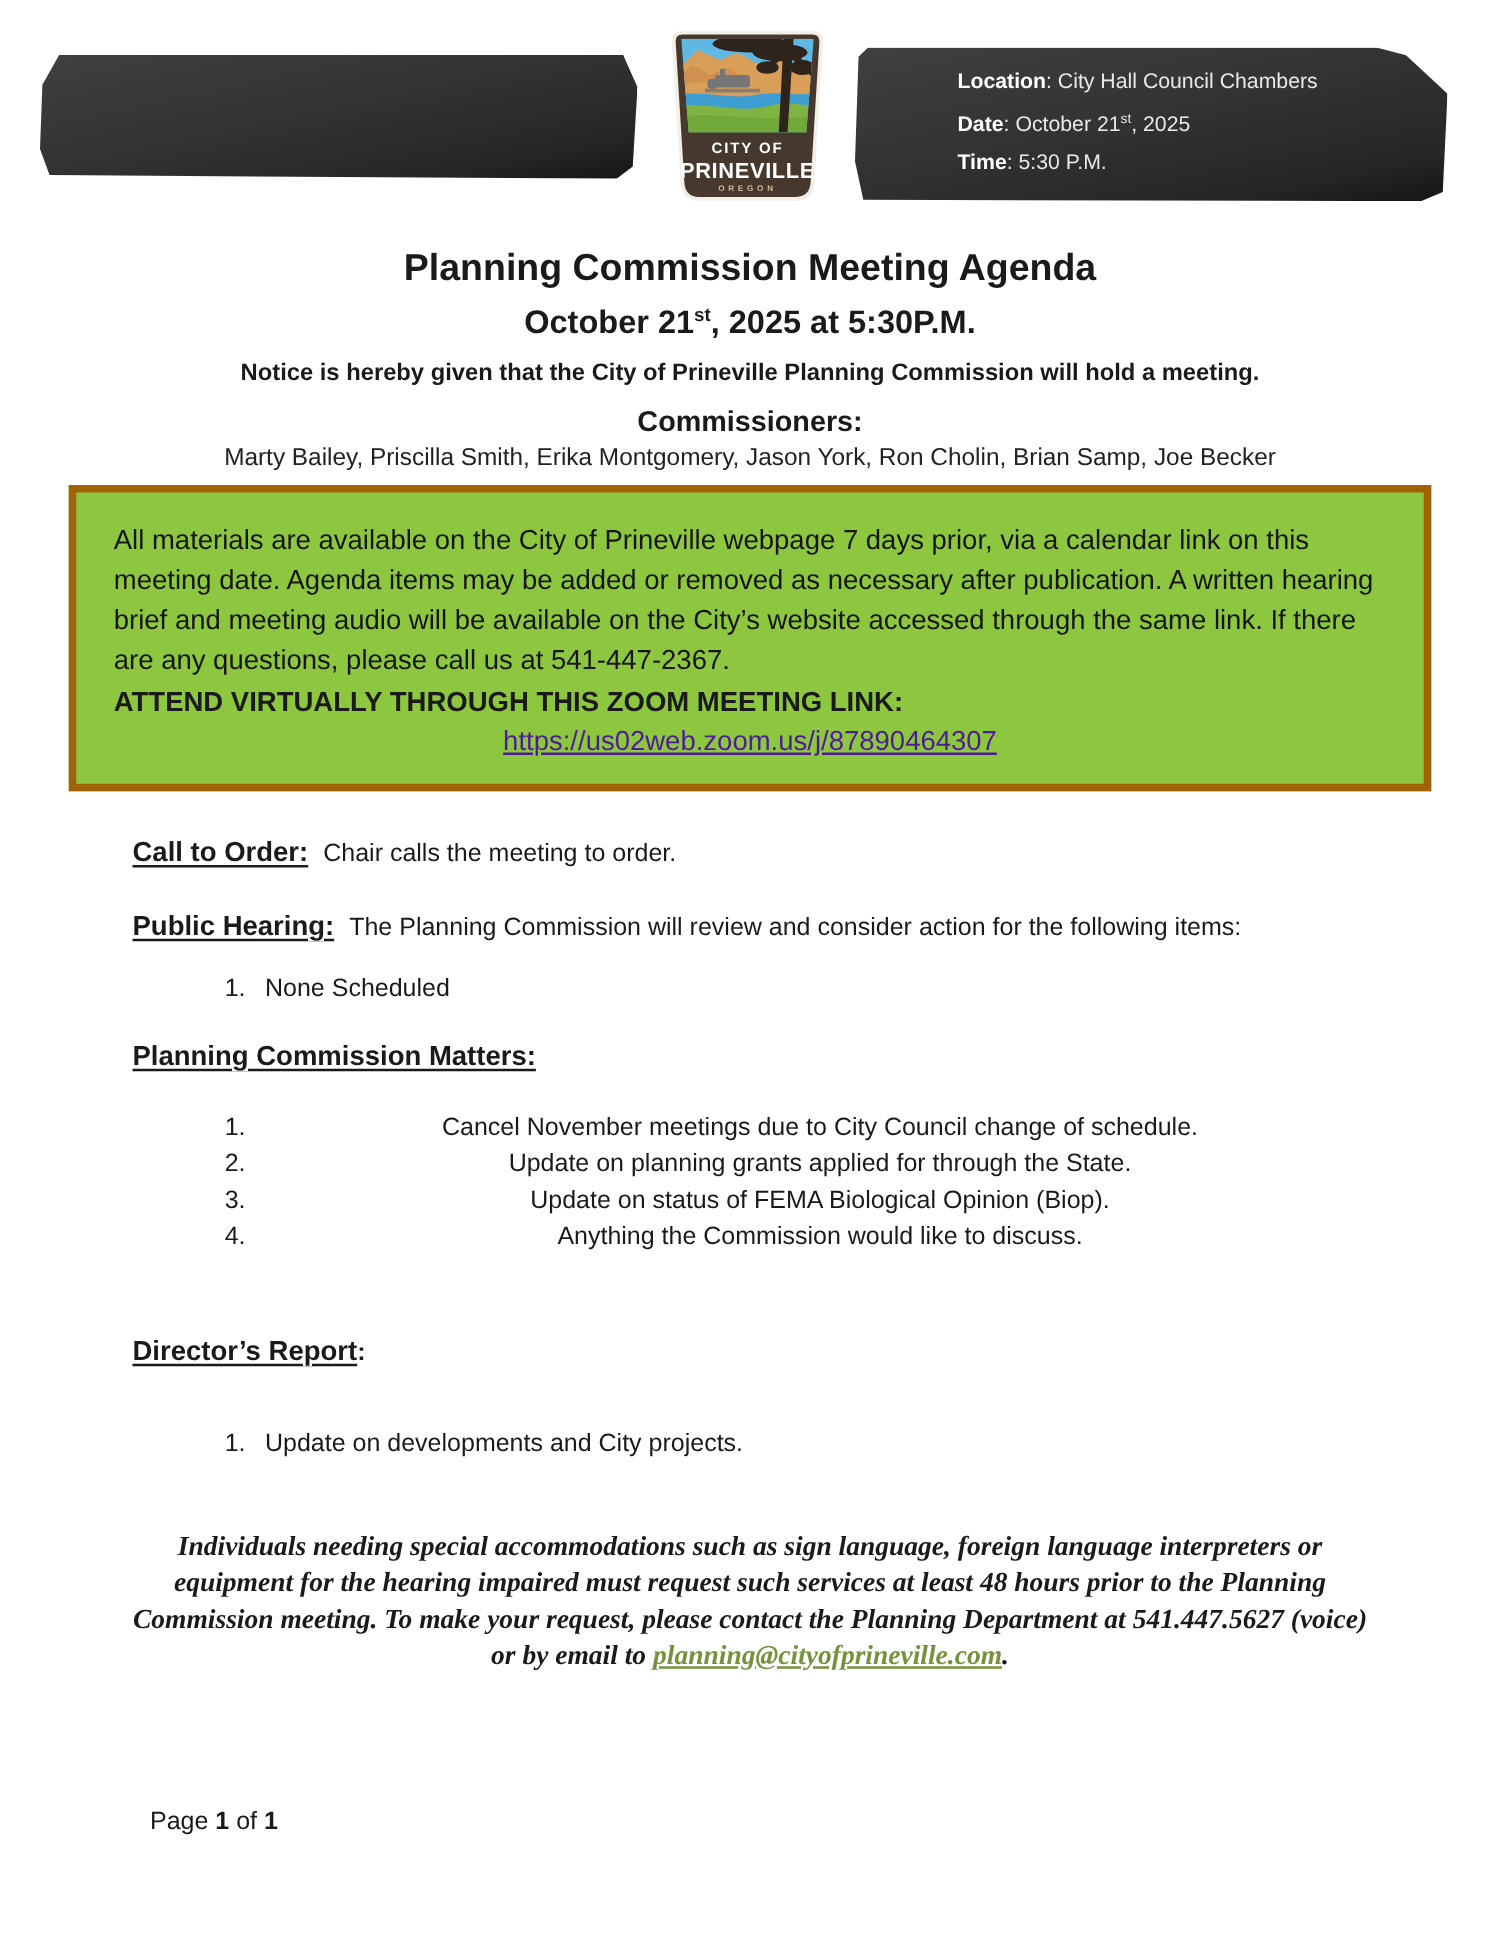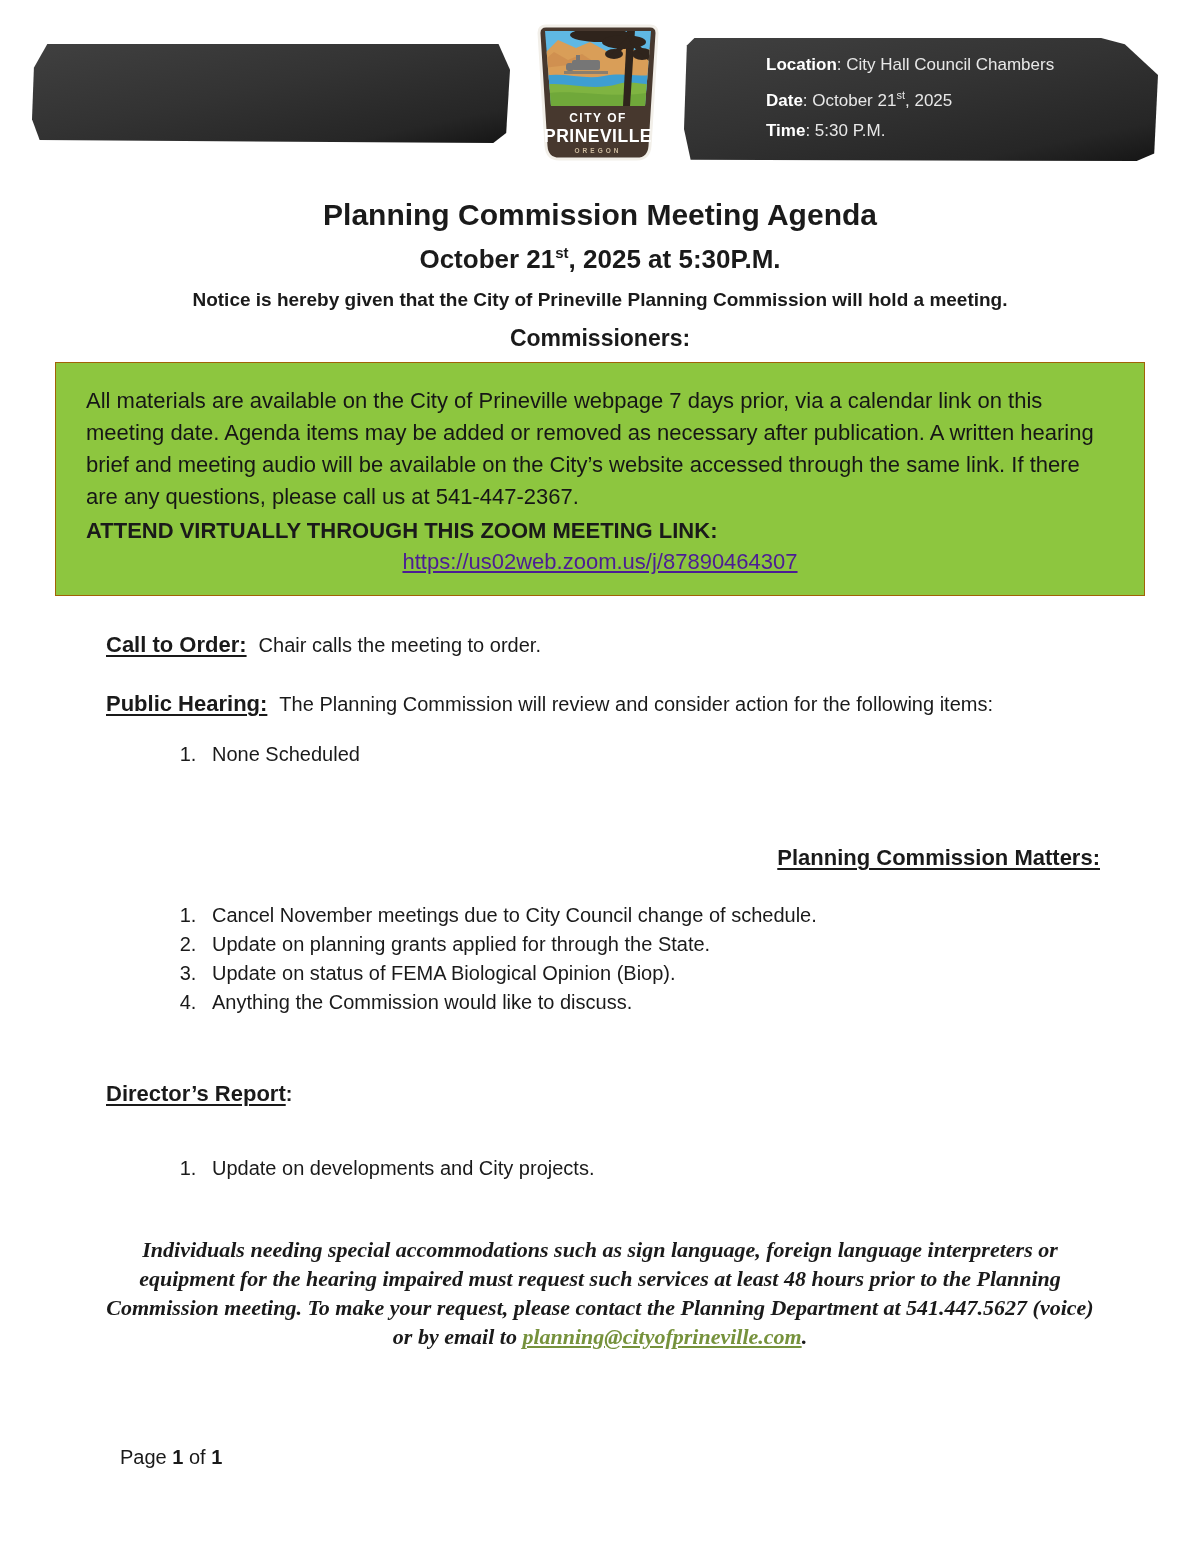--- a/index.html
+++ b/index.html
@@ -42,21 +42,21 @@
   .doc-subtitle { font-size: 26px; font-weight: bold; line-height: 34px; margin-top: 2px; }
   .doc-subtitle sup { font-size: 15px; }
   .doc-notice { font-size: 19px; font-weight: bold; line-height: 24px; margin-top: 12px; }
   .commissioners-heading { font-size: 23px; font-weight: bold; line-height: 28px; margin-top: 12px; }
   .commissioners-list { font-size: 19.5px; line-height: 24px; margin-top: 3px; color: #222; }
 
   
   .green-box {
     margin: 10px 55px 0 55px;
     background: #8dc63f;
-    border: 1px solid #a16207;
+    border: 6px solid #a16207;
     padding: 22px 30px 16px 30px;
   }
   .green-box .gb-par { font-size: 22px; line-height: 32px; color: #161616; }
   .green-box .gb-zoom-heading { font-size: 22px; font-weight: bold; text-align: left; line-height: 32px; margin-top: 2px; }
   .green-box .gb-zoom-link-row { text-align: center; line-height: 30px; }
   .green-box .gb-zoom-link { color: #4c1d95; text-decoration: underline; font-size: 22px; }
 
   
   .sections { margin: 36px 100px 0 106px; }
   .sec-heading {
@@ -64,22 +64,22 @@
     text-decoration: underline; text-decoration-thickness: 2px; text-underline-offset: 3px;
   }
   .sec-body { font-size: 20px; }
   .gap-sm { margin-left: 12px; }
   .agenda-list { margin: 0; padding-left: 96px; font-size: 20px; }
   .agenda-list li { padding-left: 10px; line-height: 29px; }
 
   .row-call { margin-top: 0; }
   .row-public { margin-top: 33px; }
   .list-public { margin-top: 23px; }
-  .row-matters { margin-top: 76px; text-align: right; }
-  .list-matters { margin-top: 30px; }
+  .row-matters { margin-top: 26px; }
+  .list-matters { margin-top: 30px; text-align: center; }
   .row-director { margin-top: 64px; }
   .list-director { margin-top: 47px; }
   .row-adjourn { margin-top: 82px; }
   .adjourn-text {
     font-family: "Liberation Serif", serif;
     font-weight: bold; font-size: 22px; line-height: 30px;
   }
   .adjourn-text sup { font-size: 13px; }
 
   
@@ -149,20 +149,21 @@
       <text x="74" y="131" text-anchor="middle" fill="#cdbb9f" font-family="Liberation Sans, sans-serif" font-weight="bold" font-size="6.5" letter-spacing="3">OREGON</text>
     </svg>
   </div>
 </div>
 
 <div class="title-block">
   <div class="doc-title">Planning Commission Meeting Agenda</div>
   <div class="doc-subtitle"><span>October 21</span><sup>st</sup><span>, 2025 at 5:30P.M.</span></div>
   <div class="doc-notice">Notice is hereby given that the City of Prineville Planning Commission will hold a meeting.</div>
   <div class="commissioners-heading">Commissioners:</div>
+  <div class="commissioners-list">Marty Bailey, Priscilla Smith, Erika Montgomery, Jason York, Ron Cholin, Brian Samp, Joe Becker</div>
 </div>
 
 <div class="green-box">
   <div class="gb-par">All materials are available on the City of Prineville webpage 7 days prior, via a calendar link on this meeting date.  Agenda items may be added or removed as necessary after publication.  A written hearing brief and meeting audio will be available on the City’s website accessed through the same link.  If there are any questions, please call us at 541-447-2367.</div>
   <div class="gb-zoom-heading">ATTEND VIRTUALLY THROUGH THIS ZOOM MEETING LINK:</div>
   <div class="gb-zoom-link-row"><a href="#" class="gb-zoom-link">https://us02web.zoom.us/j/87890464307</a></div>
 </div>
 
 <div class="sections">
 

